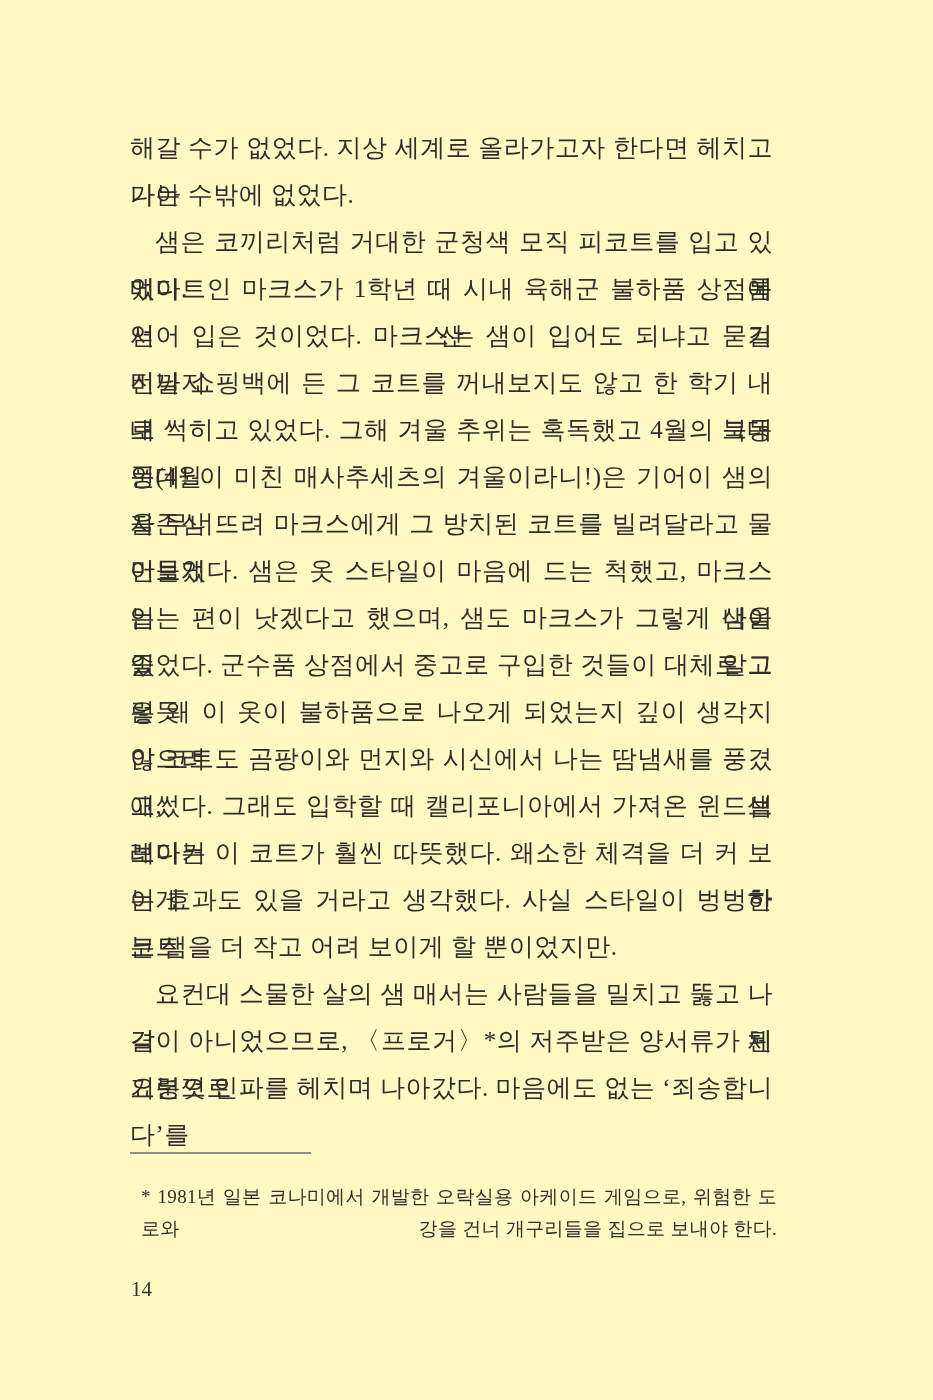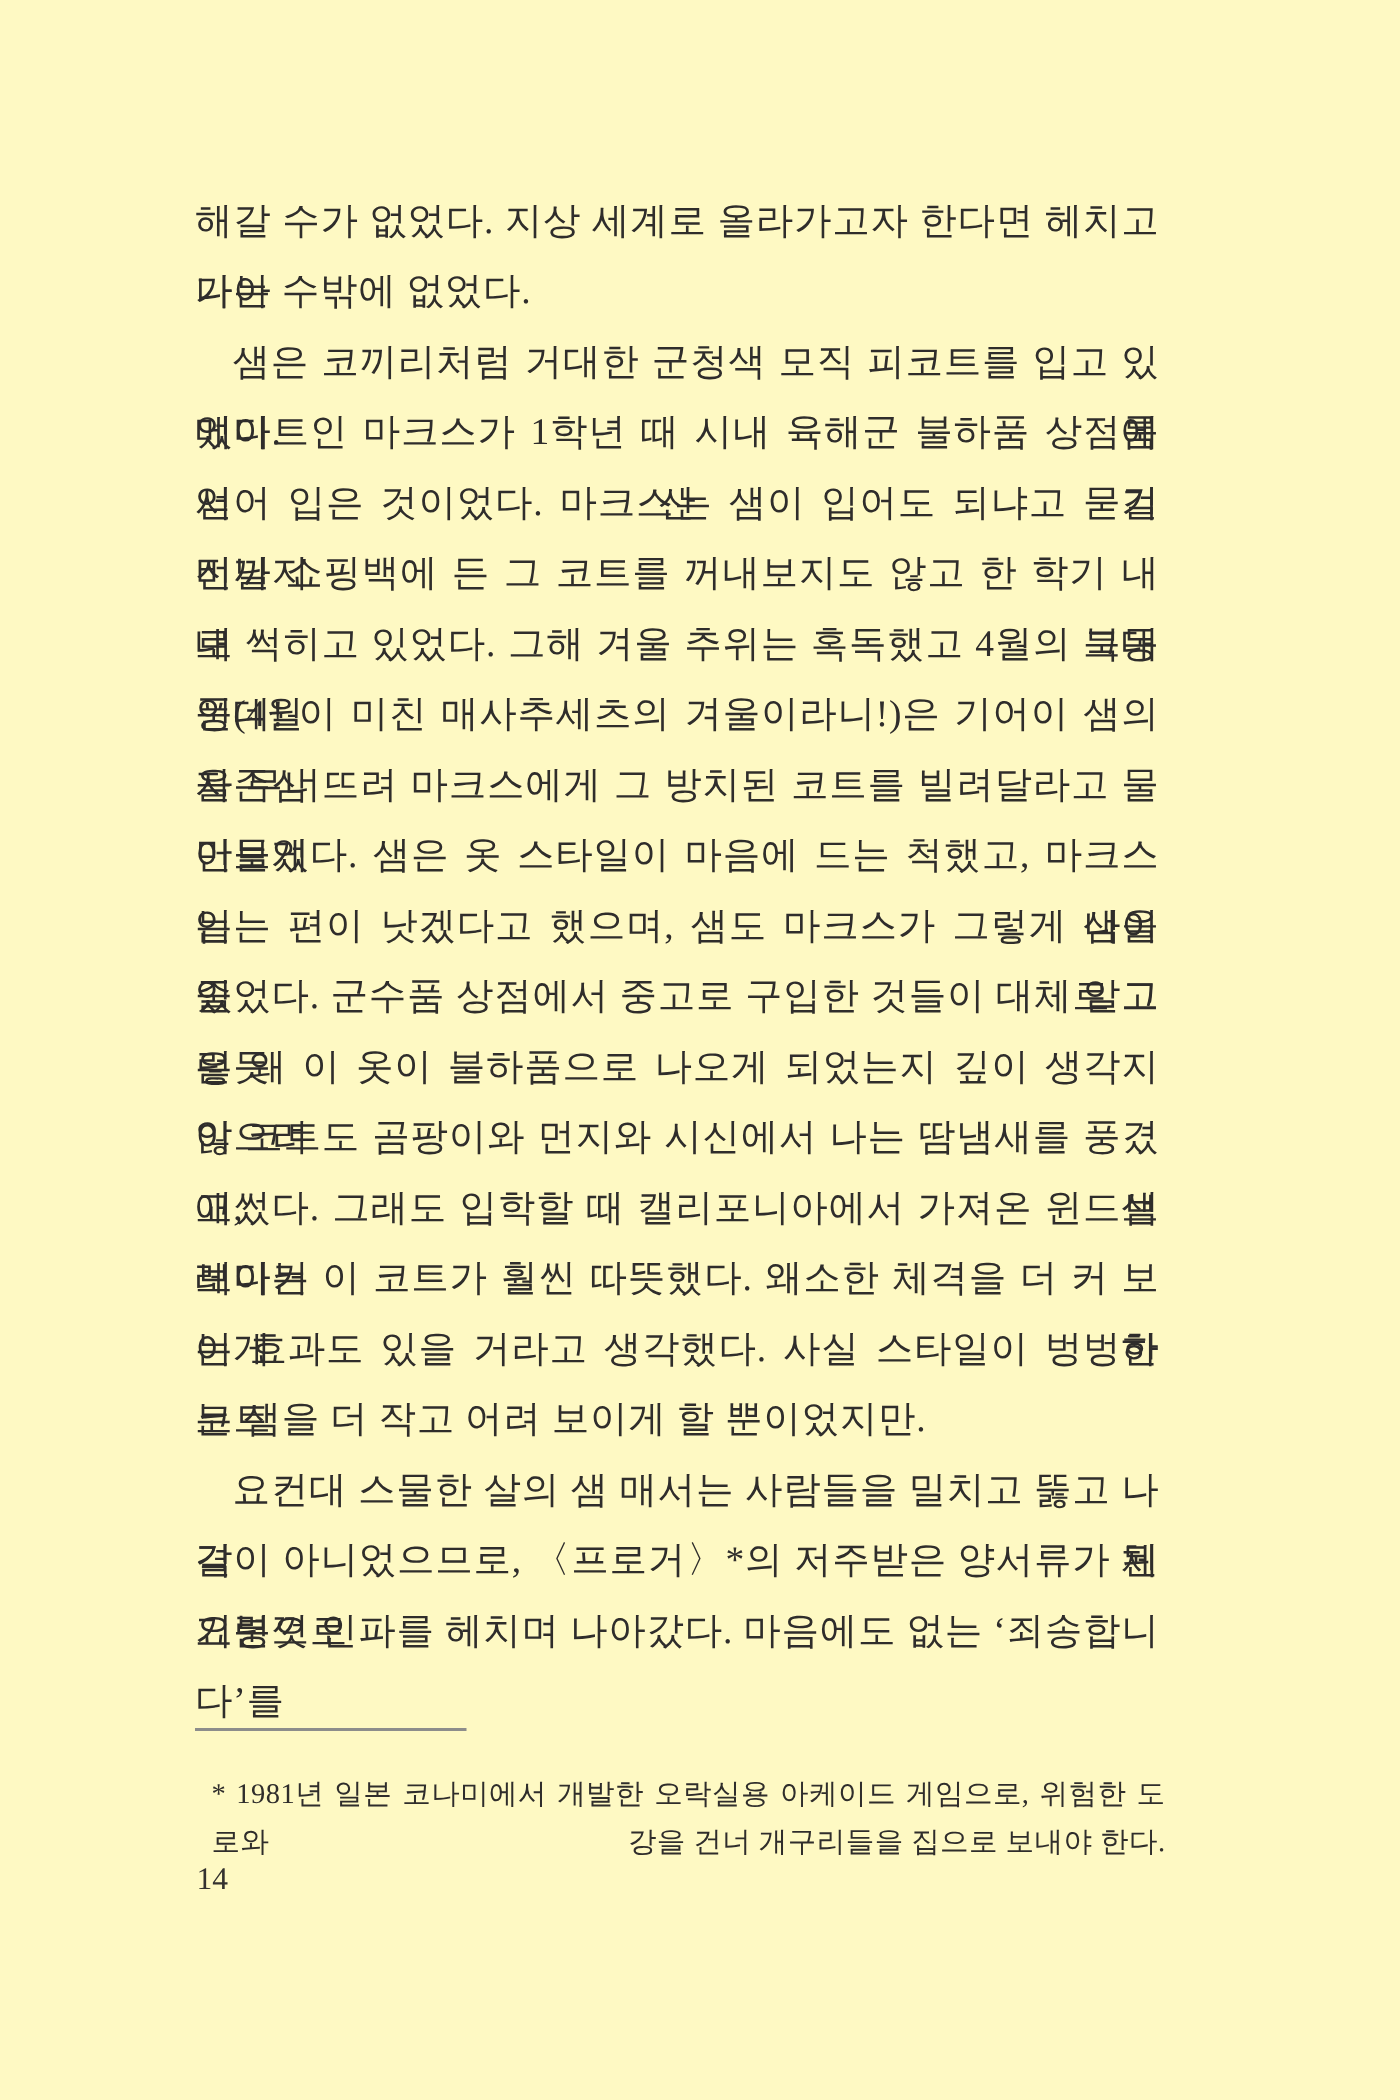--- a/index.html
+++ b/index.html
@@ -62,21 +62,21 @@
     text-align: right;
   }
   .fn-ln.just {
     text-align: justify;
     text-align-last: justify;
     margin-top: 14px;
   }
   .page-number {
     position: absolute;
     left: 131px;
-    top: 1238px;
+    top: 1275px;
     font-size: 21px;
     line-height: 28px;
     color: #34322f;
   }
 </style>
 </head>
 <body>
 
 <div class="page">
 

